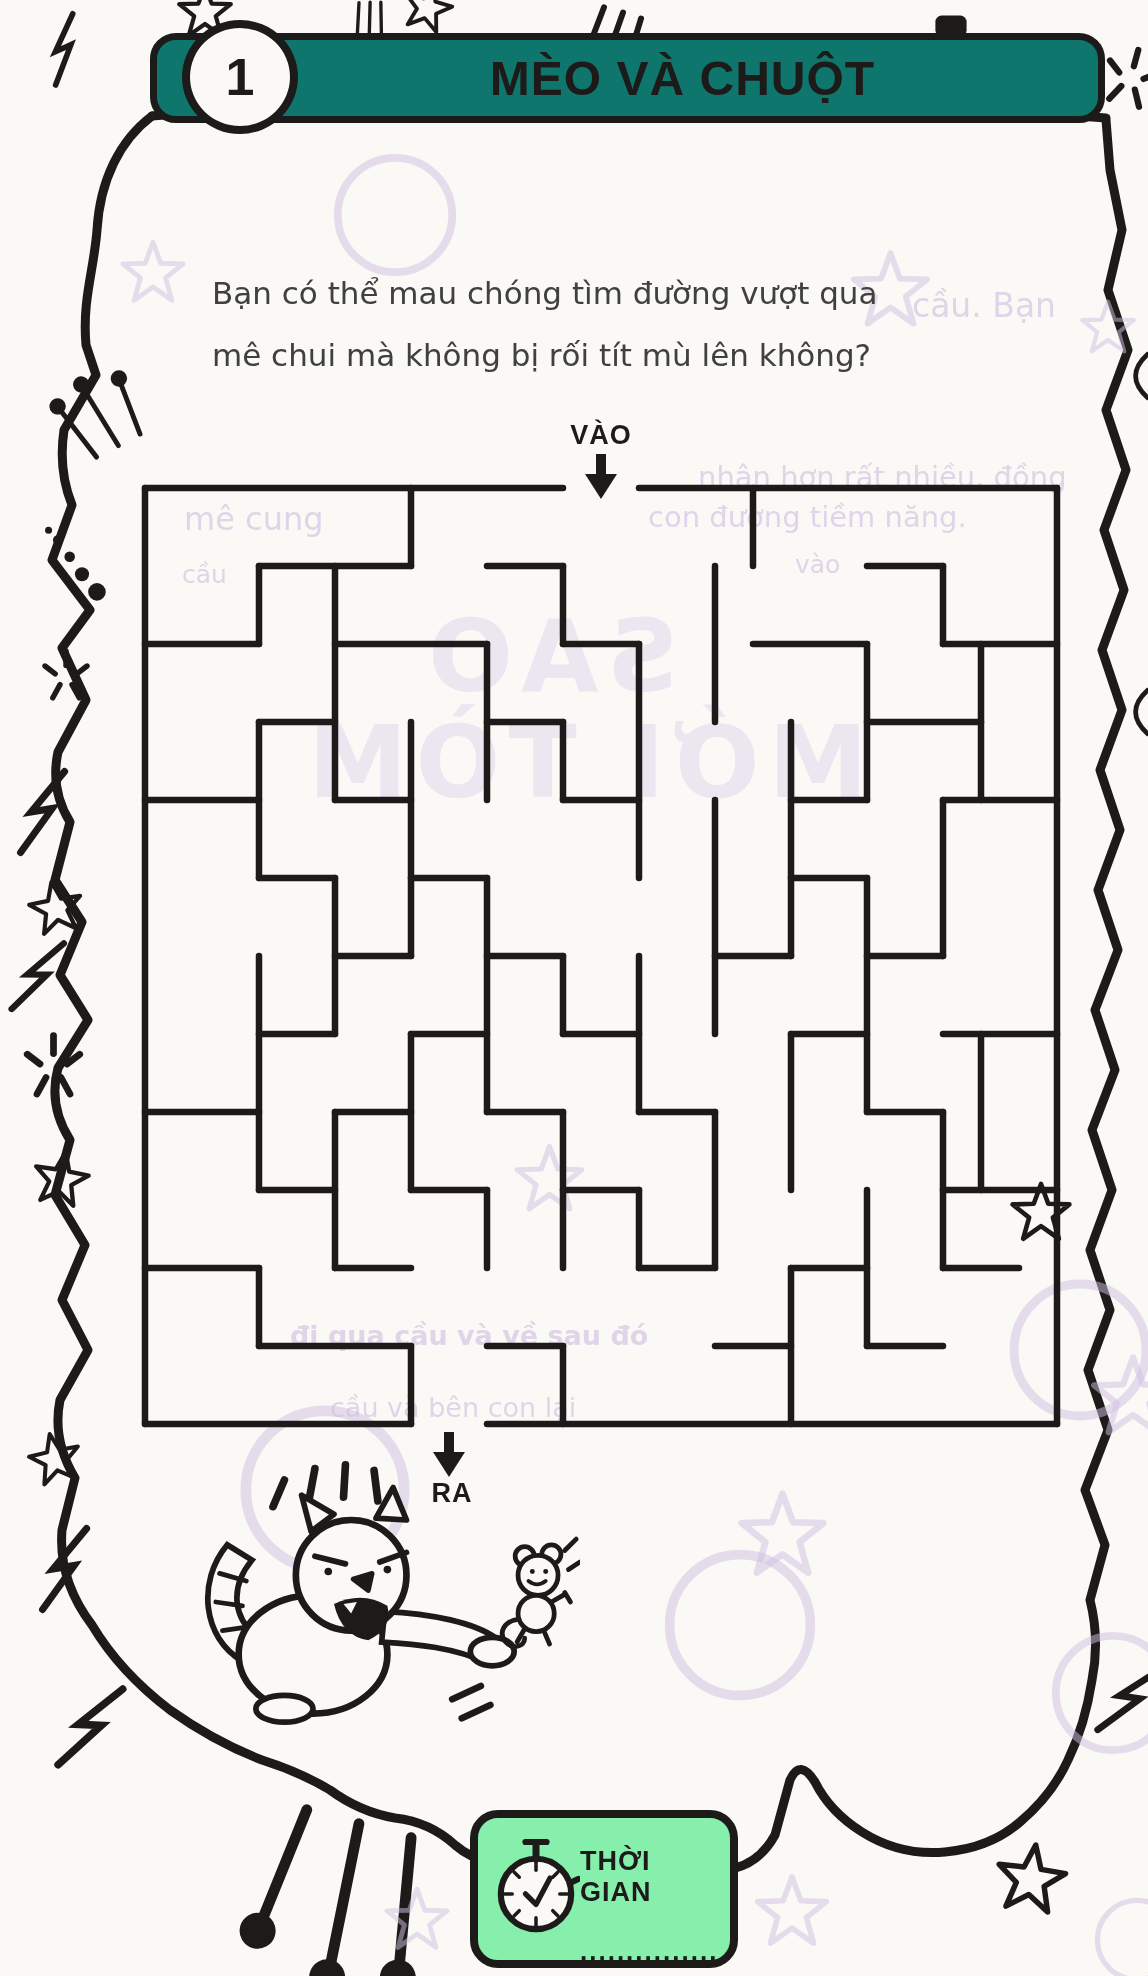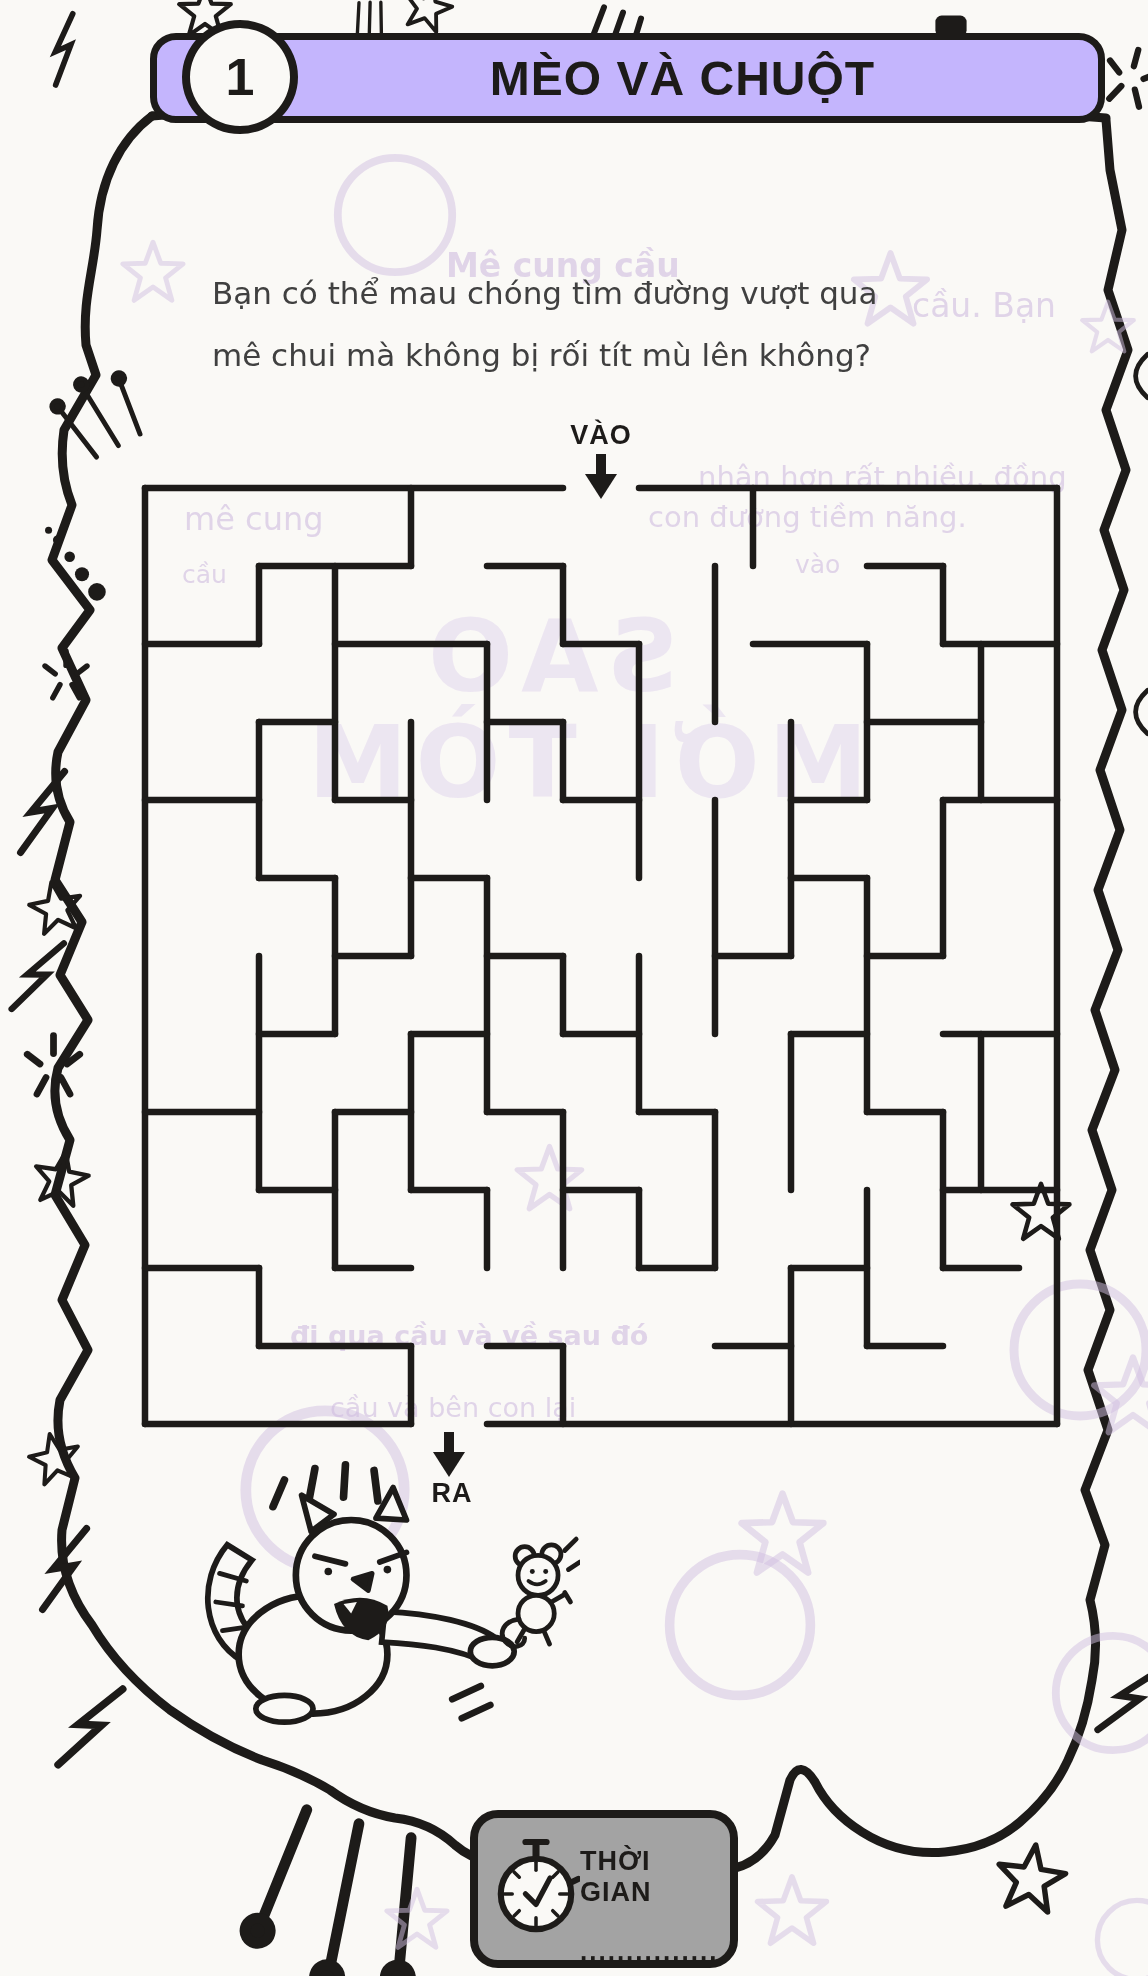--- a/index.html
+++ b/index.html
@@ -13,40 +13,40 @@
   .content{position:absolute;inset:0;z-index:4;}
   
   .bleed-text{position:absolute;color:#cbb6de;opacity:.55;white-space:nowrap;
               font-family:"DejaVu Sans",sans-serif;}
   .bleed-text.big{opacity:.38;transform:scaleX(-1);font-weight:bold;color:#d8c8ea;letter-spacing:8px;}
   .bleed-text.bold{font-weight:bold;}
   
   .deco{position:absolute;color:#1d1b19;overflow:visible;}
   .deco.faint{color:#d2c0e2;opacity:.5;}
   
-  .banner{position:absolute;left:150px;top:33px;width:955px;height:90px;background:#c4b5fd;
+  .banner{position:absolute;left:150px;top:33px;width:955px;height:90px;background:#0f766e;
           border:7px solid #1d1b19;border-radius:26px;display:flex;align-items:center;
           justify-content:center;z-index:6;}
   .banner-title{font-weight:bold;font-size:48px;letter-spacing:1px;padding-left:110px;}
   .badge{position:absolute;left:182px;top:20px;width:116px;height:114px;background:#faf9f6;
          border:8px solid #1d1b19;border-radius:50%;display:flex;align-items:center;
          justify-content:center;font-size:52px;font-weight:bold;z-index:7;}
   
   .intro{position:absolute;left:212px;top:262px;width:780px;font-family:"DejaVu Sans",sans-serif;
          font-size:31px;line-height:62px;color:#404040;z-index:5;}
   
   #maze-svg{position:absolute;left:145px;top:488px;width:912px;height:936px;overflow:visible;}
   #maze-svg line{stroke:#1d1b19;stroke-width:6.5;stroke-linecap:round;}
   .gate-label{position:absolute;transform:translateX(-50%);font-weight:bold;font-size:27px;
               letter-spacing:1px;z-index:5;}
   .gate-arrow{position:absolute;transform:translateX(-50%);width:36px;height:46px;z-index:5;}
   
   #cat-art{position:absolute;left:170px;top:1452px;width:410px;height:300px;z-index:5;}
   
-  .timer-box{position:absolute;left:470px;top:1810px;width:268px;height:158px;background:#a3a3a3;
+  .timer-box{position:absolute;left:470px;top:1810px;width:268px;height:158px;background:#86efac;
              border:8px solid #1d1b19;border-radius:28px;z-index:6;padding:14px 18px 10px 14px;}
   .timer-row{display:flex;align-items:flex-start;}
   #stopwatch{width:88px;height:104px;flex:0 0 auto;margin-top:2px;}
   .timer-right{flex:1;display:flex;flex-direction:column;align-items:center;}
   .timer-label{font-weight:bold;font-size:27px;letter-spacing:1px;margin-top:14px;}
   .timer-dots{font-weight:bold;font-size:26px;letter-spacing:2px;margin-top:28px;color:#1d1b19;}
 </style>
 </head>
 <body>
 
@@ -94,21 +94,20 @@
       <g id="sym-blob">
           <rect x="20" y="30" width="60" height="40" rx="12" fill="currentColor"></rect>
         </g>
       <g id="sym-ring">
           <circle cx="50" cy="50" r="44" fill="none" stroke="currentColor" stroke-width="6"></circle>
         </g>
     </defs>
   </svg>
 
   <div id="bleed-layer">
-      <div class="bleed-text bold" style="left: 446px; top: 246px; font-size: 33px;">Mê cung cầu</div>
       <div class="bleed-text" style="left: 912px; top: 286px; font-size: 33px;">cầu. Bạn</div>
       <div class="bleed-text" style="left: 698px; top: 460px; font-size: 29px;">nhân hơn rất nhiều, đồng</div>
       <div class="bleed-text" style="left: 184px; top: 500px; font-size: 32px;">mê cung</div>
       <div class="bleed-text" style="left: 648px; top: 500px; font-size: 29px;">con đường tiềm năng.</div>
       <div class="bleed-text" style="left: 795px; top: 550px; font-size: 25px;">vào</div>
       <div class="bleed-text" style="left: 182px; top: 560px; font-size: 25px;">cầu</div>
       <div class="bleed-text big" style="left: 420px; top: 598px; font-size: 100px;">SAO</div>
       <div class="bleed-text big" style="left: 300px; top: 704px; font-size: 100px;">MỚI TÒM</div>
       <div class="bleed-text" style="left: 290px; top: 1320px; font-size: 27px; font-weight: bold;">đi qua cầu và về sau đó</div>
       <div class="bleed-text" style="left: 330px; top: 1392px; font-size: 27px;">cầu và bên con lại</div>

